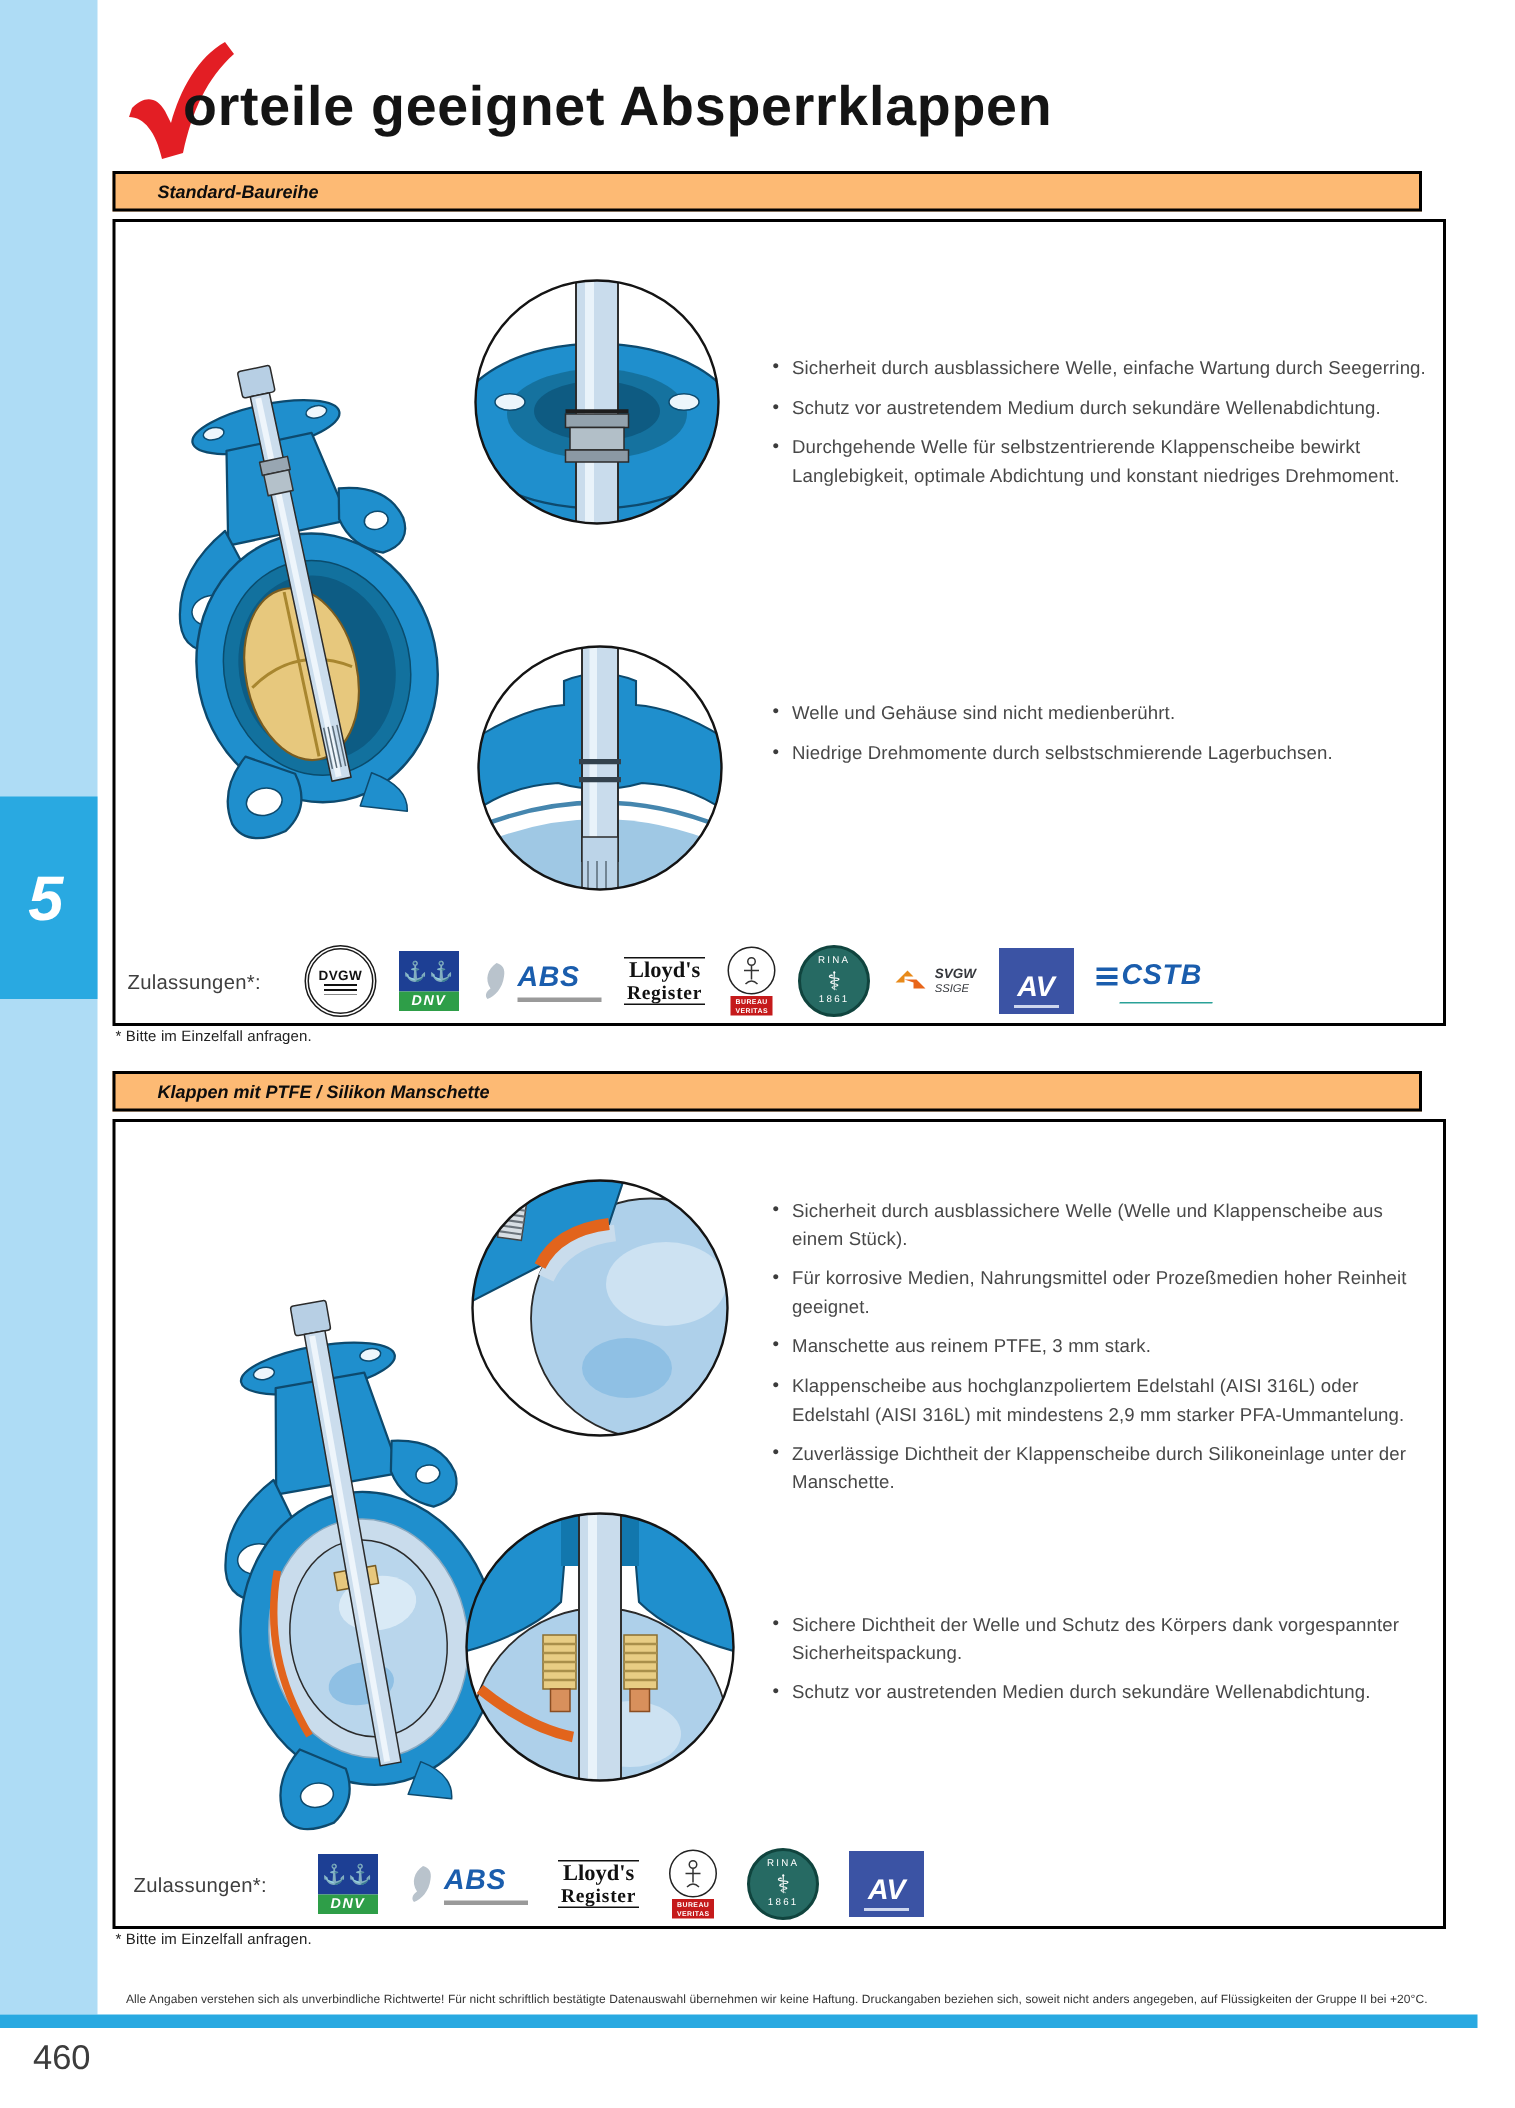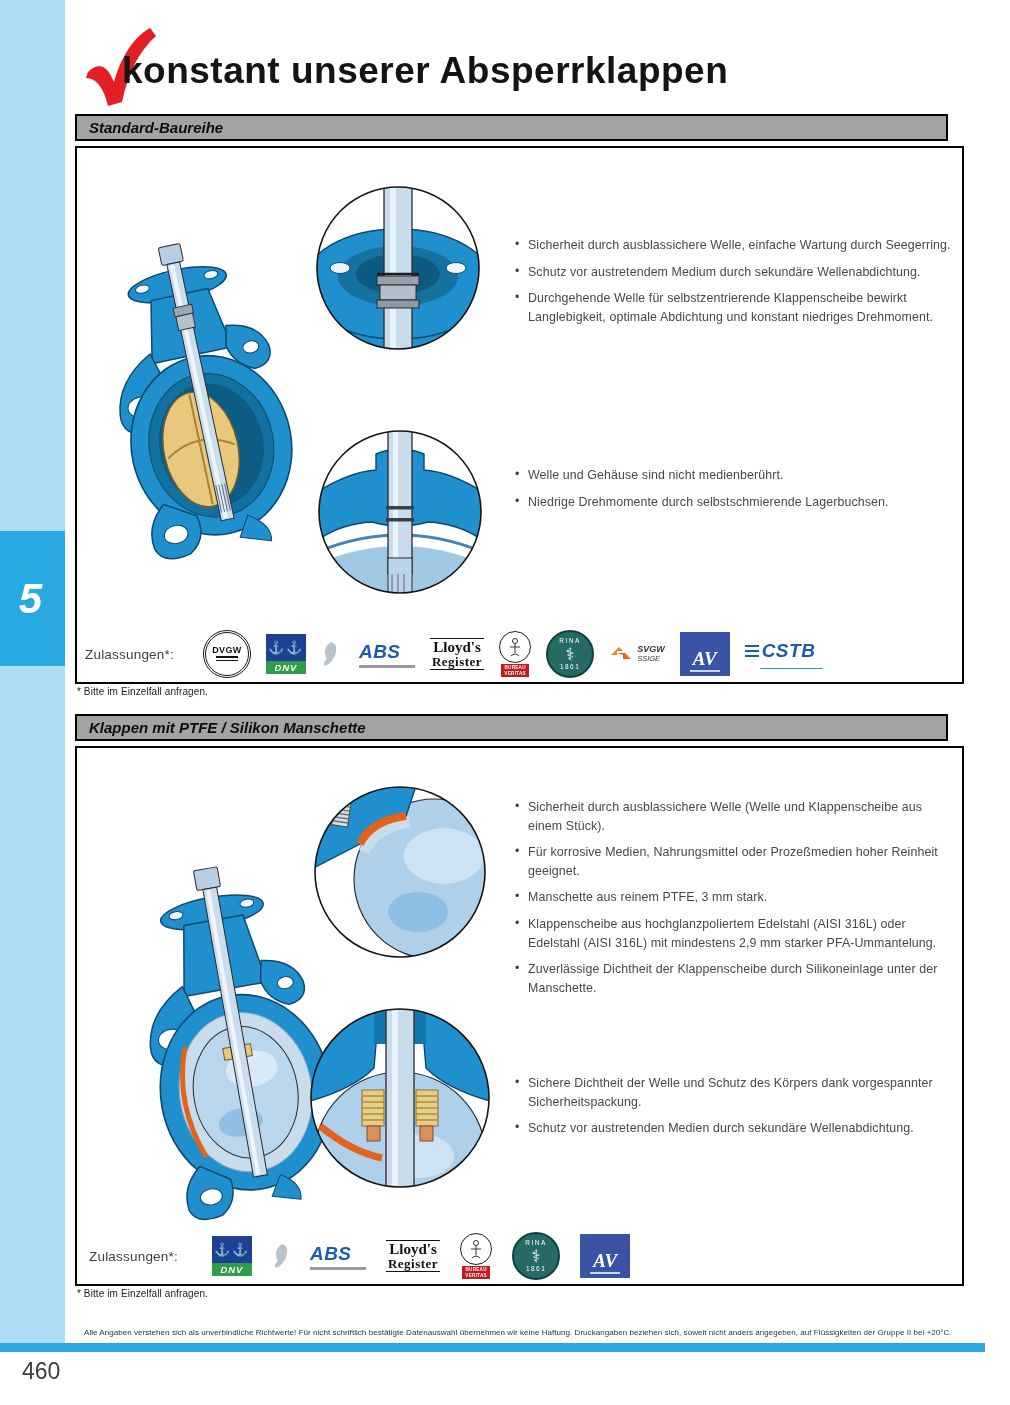--- a/index.html
+++ b/index.html
@@ -14,22 +14,22 @@
         font-family:"Liberation Sans",sans-serif;transform:translateX(-2px);}
 
   
   .title-wrap{position:absolute;left:84px;top:26px;width:700px;height:80px;}
   .check-svg{position:absolute;left:0;top:0;}
   .title-wrap h1{position:absolute;left:38px;top:24px;margin:0;font-size:37px;font-weight:bold;
         color:#141414;letter-spacing:.5px;}
 
   
   .section-header{position:absolute;left:75px;width:873px;height:27px;border:2px solid #000;
-        background:#a3a3a3;display:flex;align-items:center;padding-left:12px;box-sizing:border-box;
-        font-style:italic;font-weight:bold;font-size:15px;color:#0d0d0d;}
+        background:#fdba74;display:flex;align-items:center;padding-left:28px;box-sizing:border-box;
+        font-style:italic;font-weight:bold;font-size:12px;color:#0d0d0d;}
   .panel{position:absolute;left:75px;width:889px;border:2px solid #000;background:#fff;box-sizing:border-box;}
   #panel-standard{top:146px;height:538px;}
   #panel-ptfe{top:746px;height:540px;}
   #header-standard{top:114px;}
   #header-ptfe{top:714px;}
 
   
   .bullets{list-style:none;margin:0;padding:0;position:absolute;width:442px;
         color:#484848;font-size:12.4px;line-height:1.5;letter-spacing:.1px;}
   .bullets li{position:relative;padding-left:13px;margin-bottom:8px;}
@@ -53,21 +53,21 @@
   .dvgw-text{font-size:9px;font-weight:bold;color:#111;letter-spacing:.3px;}
   .dvgw-bars{width:22px;height:7px;margin-top:1px;
         background:repeating-linear-gradient(#111 0 1.5px,#fff 1.5px 3.5px);}
 
   .logo-dnv{flex-direction:column;width:40px;}
   .dnv-top{width:40px;height:27px;background:#1d3f94;color:#fff;display:flex;align-items:center;
         justify-content:center;font-size:13px;letter-spacing:1px;}
   .dnv-band{width:40px;height:13px;background:#2e9e48;color:#fff;font-size:9.5px;font-weight:bold;
         font-style:italic;text-align:center;line-height:13px;letter-spacing:1px;}
 
-  .logo-abs{gap:18px;}
+  .logo-abs{gap:4px;}
   .abs-text{color:#1a5dad;font-weight:bold;font-style:italic;font-size:19px;letter-spacing:.5px;}
   .abs-col{display:flex;flex-direction:column;align-items:flex-start;}
   .abs-sub{width:56px;height:3px;background:#9a9a9a;margin-top:2px;}
 
   .logo-lloyds{flex-direction:column;font-family:"Liberation Serif",serif;color:#111;
         border-top:1.5px solid #111;border-bottom:1.5px solid #111;padding:1px 2px;line-height:1.0;}
   .lloyds-l1{font-size:15px;font-weight:bold;}
   .lloyds-l2{font-size:13px;font-weight:bold;letter-spacing:.5px;}
 
   .logo-bv{flex-direction:column;align-items:center;gap:1px;}
@@ -81,21 +81,21 @@
         color:#fff;line-height:1;}
   .rina-top,.rina-year{font-size:6.5px;letter-spacing:1.5px;}
   .rina-glyph{font-size:17px;line-height:1;margin:1px 0;}
 
   .logo-svgw{gap:4px;}
   .svgw-col{display:flex;flex-direction:column;line-height:1.05;font-style:italic;color:#35373c;}
   .svgw-l1{font-size:9px;font-weight:bold;}
   .svgw-l2{font-size:7.5px;}
 
   .logo-av{width:50px;height:44px;background:#3b53a4;display:flex;flex-direction:column;
-        align-items:center;justify-content:flex-end;padding-bottom:4px;box-sizing:border-box;font-family:Liberation Serif, serif;}
+        align-items:center;justify-content:flex-end;padding-bottom:4px;box-sizing:border-box;}
   .av-text{color:#fff;font-size:19px;font-weight:bold;font-style:italic;line-height:1;}
   .av-sub{width:30px;height:2px;background:#cdd6ee;margin-top:2px;}
 
   .logo-cstb{flex-direction:column;align-items:flex-start;}
   .cstb-row{display:flex;align-items:center;gap:3px;}
   .cstb-bars{width:14px;height:12px;
         background:repeating-linear-gradient(#1a5dad 0 2.5px,#fff 2.5px 5px);}
   .cstb-text{color:#1a5dad;font-weight:bold;font-style:italic;font-size:19px;letter-spacing:.5px;}
   .cstb-tagline{width:62px;height:4px;margin:2px 0 0 16px;border-bottom:1.3px solid #2aa198;
         transform:skewX(-18deg);}
@@ -116,21 +116,21 @@
 
   <div class="sidebar"></div>
   <div class="chapter-tab">
     <span>5</span>
   </div>
 
   <div class="title-wrap">
     <svg class="check-svg" width="72" height="82" viewBox="0 0 72 82">
       <path d="M4,46 C12,38 20,38 26,48 L30,56 C36,34 48,12 66,2 L72,10 C54,26 44,48 38,76 L24,80 C20,62 12,52 2,52 Z" fill="#e31e24"></path>
     </svg>
-    <h1>konstant unserer Absperrklappen</h1>
+    <h1>orteile geeignet Absperrklappen</h1>
   </div>
 
   <div class="section-header" id="header-standard">
     <span>Standard-Baureihe</span>
   </div>
 
   <div class="panel" id="panel-standard">
 
     <svg class="illu" style="left:26px;top:88px" width="200" height="335" viewBox="0 0 200 335">
       <g transform="rotate(-12 100 165)" stroke-linejoin="round">

